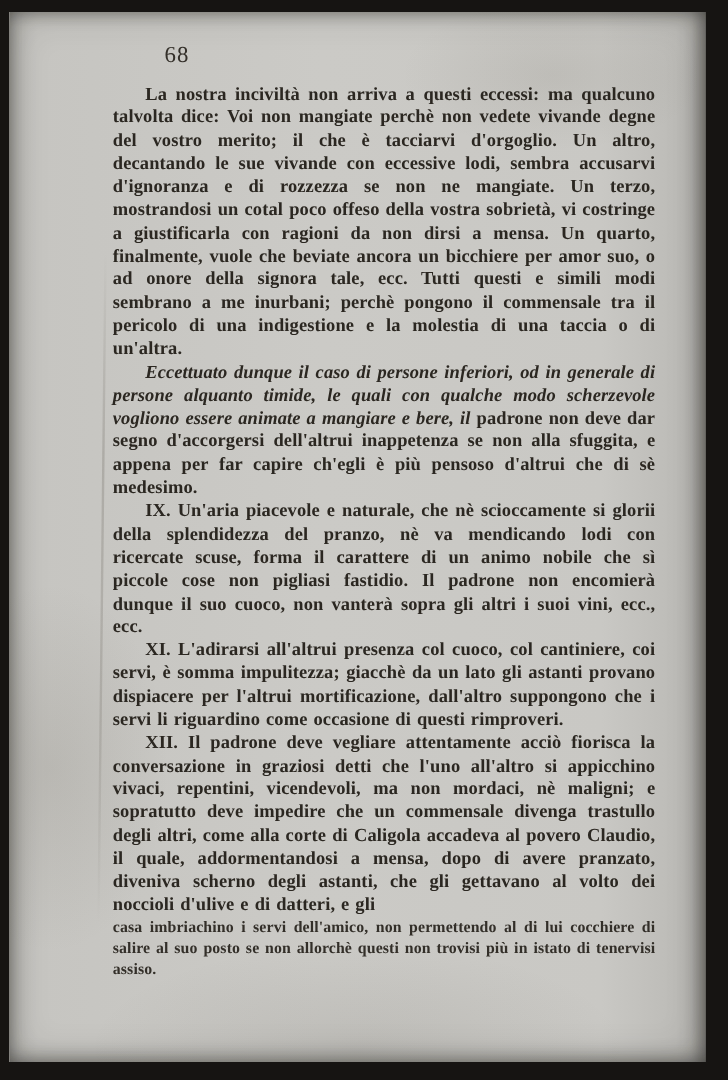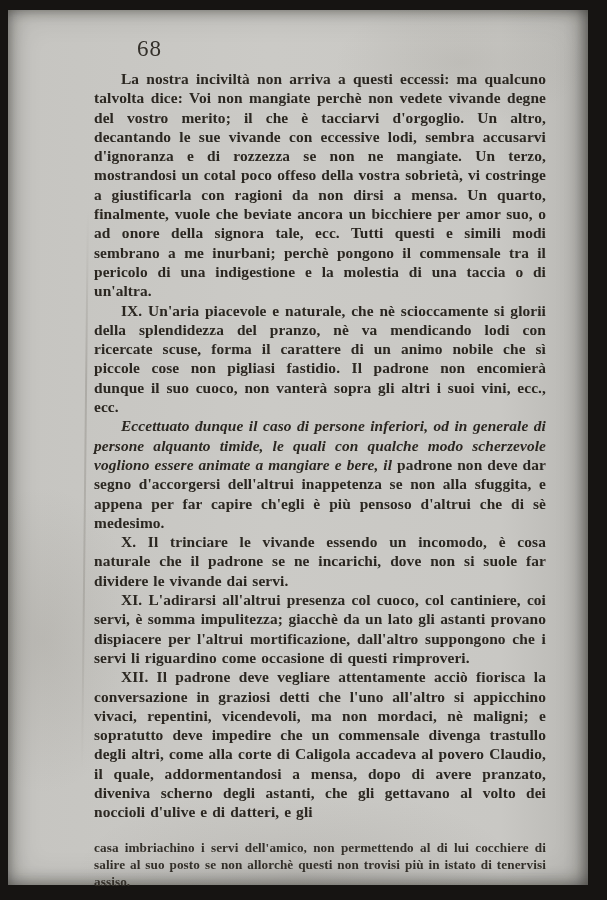--- a/index.html
+++ b/index.html
@@ -39,21 +39,21 @@
   .crease {
     position: absolute;
     left: 76px; top: 200px;
     width: 2px; height: 560px;
     background: linear-gradient(180deg, transparent, rgba(70,64,54,0.20) 30%, rgba(70,64,54,0.16) 70%, transparent);
     transform: rotate(0.6deg);
   }
   .page-number {
     position: absolute;
     left: 129px; top: 26px;
-    font-size: 23px;
+    font-size: 19px;
     letter-spacing: 1px;
     color: #34302a;
     z-index: 1;
   }
   .text-block {
     position: absolute;
     left: 86px; top: 59px;
     width: 452px;
     z-index: 1;
     font-size: 15.4px;
@@ -62,46 +62,45 @@
     word-spacing: 1px;
     letter-spacing: 0.1px;
     font-weight: bold;
   }
   .text-block p {
     text-indent: 27px;
     margin: 0;
   }
   .italic { font-style: italic; }
   .footnote {
-    margin-top: 17px;
+    margin-top: 0;
     font-size: 13.2px;
     line-height: 17.4px;
     text-align: justify;
     word-spacing: 1px;
     color: #332f29;
   }
 </style>
 </head>
 <body>
 
 <div class="paper">
   <div class="crease"></div>
 
   <div class="page-number">68</div>
 
   <div class="text-block">
     <p>La nostra inciviltà non arriva a questi eccessi: ma qualcuno talvolta dice: Voi non mangiate perchè non vedete vivande degne del vostro merito; il che è tacciarvi d'orgoglio. Un altro, decantando le sue vivande con eccessive lodi, sembra accusarvi d'ignoranza e di rozzezza se non ne mangiate. Un terzo, mostrandosi un cotal poco offeso della vostra sobrietà, vi costringe a giustificarla con ragioni da non dirsi a mensa. Un quarto, finalmente, vuole che beviate ancora un bicchiere per amor suo, o ad onore della signora tale, ecc. Tutti questi e simili modi sembrano a me inurbani; perchè pongono il commensale tra il pericolo di una indigestione e la molestia di una taccia o di un'altra.</p>
 
-    <p>IX. Un'aria piacevole e naturale, che nè scioccamente si glorii della splendidezza del pranzo, nè va mendicando lodi con ricercate scuse, forma il carattere di un animo nobile che sì piccole cose non pigliasi fastidio. Il padrone non encomierà dunque il suo cuoco, non vanterà sopra gli altri i suoi vini, ecc., ecc.</p>
-
     <p>
       <span class="italic">Eccettuato dunque il caso di persone inferiori, od in generale di persone alquanto timide, le quali con qualche modo scherzevole vogliono essere animate a mangiare e bere, il</span><span> padrone non deve dar segno d'accorgersi dell'altrui inappetenza se non alla sfuggita, e appena per far capire ch'egli è più pensoso d'altrui che di sè medesimo.</span>
     </p>
 
-    <p>X. Il trinciare le vivande essendo un incomodo, è cosa naturale che il padrone se ne incarichi, dove non si suole far dividere le vivande dai servi.</p>
+    <p>IX. Un'aria piacevole e naturale, che nè scioccamente si glorii della splendidezza del pranzo, nè va mendicando lodi con ricercate scuse, forma il carattere di un animo nobile che sì piccole cose non pigliasi fastidio. Il padrone non encomierà dunque il suo cuoco, non vanterà sopra gli altri i suoi vini, ecc., ecc.</p>
+
 
     <p>XI. L'adirarsi all'altrui presenza col cuoco, col cantiniere, coi servi, è somma impulitezza; giacchè da un lato gli astanti provano dispiacere per l'altrui mortificazione, dall'altro suppongono che i servi li riguardino come occasione di questi rimproveri.</p>
 
     <p>XII. Il padrone deve vegliare attentamente acciò fiorisca la conversazione in graziosi detti che l'uno all'altro si appicchino vivaci, repentini, vicendevoli, ma non mordaci, nè maligni; e sopratutto deve impedire che un commensale divenga trastullo degli altri, come alla corte di Caligola accadeva al povero Claudio, il quale, addormentandosi a mensa, dopo di avere pranzato, diveniva scherno degli astanti, che gli gettavano al volto dei noccioli d'ulive e di datteri, e gli</p>
 
     <div class="footnote">casa imbriachino i servi dell'amico, non permettendo al di lui cocchiere di salire al suo posto se non allorchè questi non trovisi più in istato di tenervisi assiso.</div>
   </div>
 </div>
 
 </body></html>

